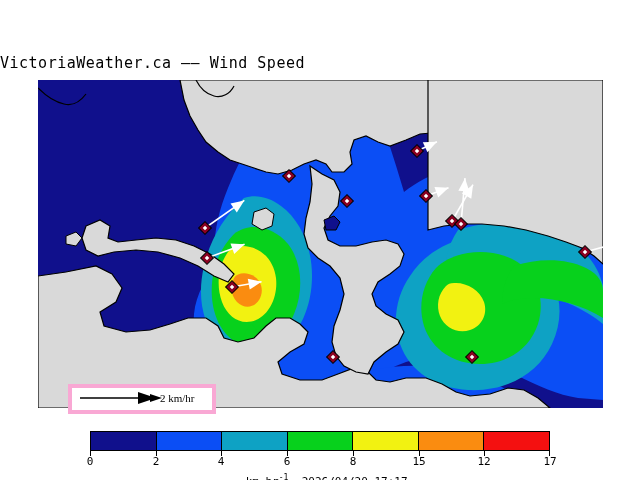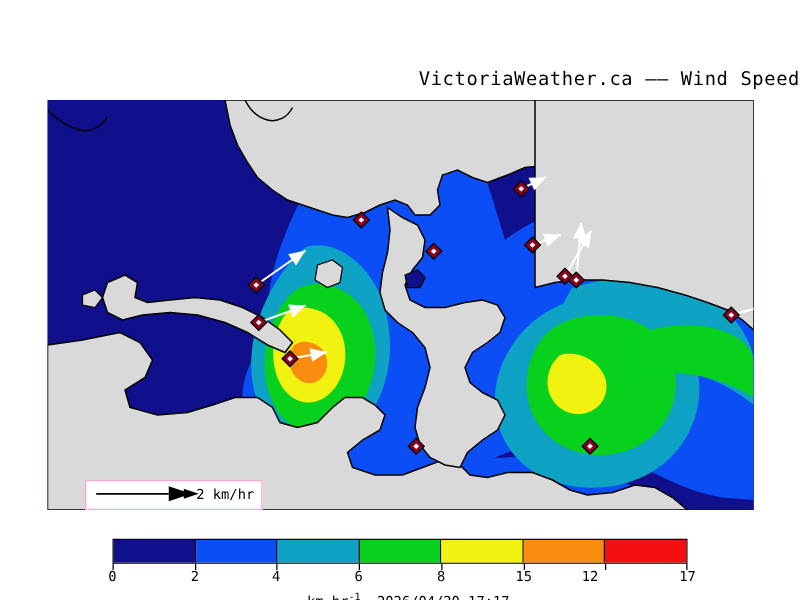--- a/index.html
+++ b/index.html
@@ -15,21 +15,21 @@
     font-family: "DejaVu Sans Mono", "Liberation Mono", monospace;
   }
 
   
   #title {
     position: absolute;
     left: 0;
     top: 54;
     top: 54px;
     width: 640px;
-    text-align: right;
+    text-align: left;
     font-size: 15px;
     letter-spacing: 0.5px;
     color: #000000;
     white-space: pre;
   }
 
   
   #map-frame {
     position: absolute;
     left: 38px;
@@ -47,22 +47,23 @@
   }
 
   
   #scalebar-box {
     position: absolute;
     left: 68px;
     top: 384px;
     width: 140px;
     height: 22px;
     background: #ffffff;
-    border: 1px solid #f9a8d4;
+    border: 4px solid #f9a8d4;
     z-index: 30;
+    font-family: Liberation Serif, serif;
   }
   #scalebar-box svg { position: absolute; left: 0; top: 0; }
   #scalebar-label {
     position: absolute;
     left: 88px;
     top: 4px;
     font-size: 11px;
     color: #000000;
     white-space: pre;
   }
@@ -503,20 +504,20 @@
       <div class="cb-tick" style="left: 394px;"></div>
       <div class="cb-tick" style="left: 459px;"></div>
     </div>
   <div id="cb-ticklabels">
       <div class="cb-ticklabel" style="left: 0px;">0</div>
       <div class="cb-ticklabel" style="left: 66px;">2</div>
       <div class="cb-ticklabel" style="left: 131px;">4</div>
       <div class="cb-ticklabel" style="left: 197px;">6</div>
       <div class="cb-ticklabel" style="left: 263px;">8</div>
       <div class="cb-ticklabel" style="left: 329px;">15</div>
-      <div class="cb-ticklabel" style="left: 382px;">12</div>
+      <div class="cb-ticklabel" style="left: 394px;">12</div>
       <div class="cb-ticklabel" style="left: 460px;">17</div>
     </div>
 </div>
 
 <div id="cb-caption">
   <span>km hr</span><span class="sup">-1</span>&nbsp;&nbsp;<span>2026/04/20 17:17</span>
 </div>
 
 </body></html>

